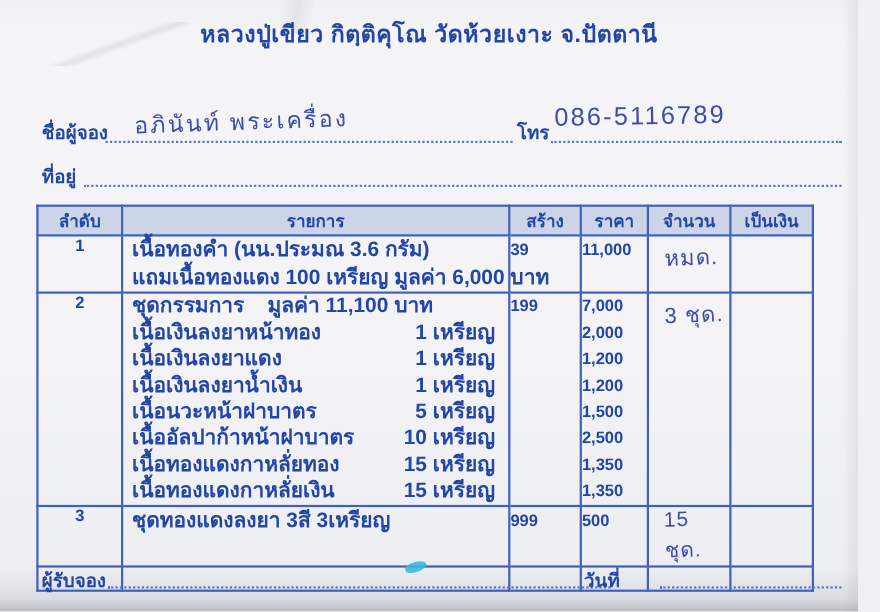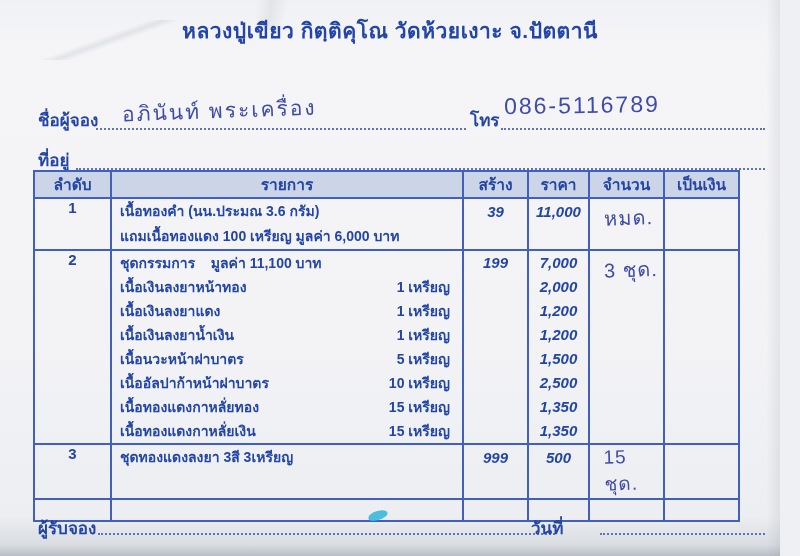--- a/index.html
+++ b/index.html
@@ -28,35 +28,35 @@
     font-size:30px;font-weight:bold;letter-spacing:1px;}
 
   .lbl{position:absolute;font-size:17px;font-weight:bold;color:#2245a6;}
   .dotline{position:absolute;border-bottom:2px dotted #5d72c2;}
 
   .hw{color:#3f4ba8;font-weight:normal;}
   .hw-name{position:absolute;left:122px;top:94px;font-size:21px;transform:rotate(-2deg);letter-spacing:2px;}
   .hw-tel{position:absolute;left:504px;top:92px;font-size:23px;transform:rotate(-1deg);letter-spacing:2px;}
 
   table.order{
-    position:absolute;left:33px;top:170px;width:705px;
+    position:absolute;left:33px;top:186px;width:705px;
     border-collapse:collapse;table-layout:fixed;
   }
   table.order th,table.order td{
     border:2px solid #4160be;vertical-align:top;
     color:#2245a6;font-weight:bold;padding:0;
   }
   table.order th{
     background:#ccd4e7;font-size:15.5px;height:24px;
     font-weight:bold;text-align:center;vertical-align:middle;
   }
   td.c-no{text-align:center;font-size:15px;padding-top:3px;}
-  td.c-made,td.c-price{text-align:center;font-size:15px;font-style:italic;}
+  td.c-made,td.c-price{text-align:left;font-size:15px;}
   .iline{display:flex;justify-content:space-between;line-height:25px;
-    font-size:14px;padding-left:8px;white-space:pre;}
+    font-size:19px;padding-left:8px;white-space:pre;}
   .iline .qtxt{padding-right:12px;}
   .r2 .iline{line-height:24px;}
   .pline{line-height:25px;font-size:15px;}
   .r2 .pline{line-height:24px;}
   td.c-made .mtxt{display:block;line-height:25px;}
   .r2 td.c-made .mtxt{line-height:24px;}
   .hw-cell{display:block;font-size:20px;padding:3px 0 0 14px;transform:rotate(-2deg);letter-spacing:1px;}
   tr.rowE td{height:20px;}
 
   .smudge{position:absolute;left:368px;top:511px;width:20px;height:9px;

